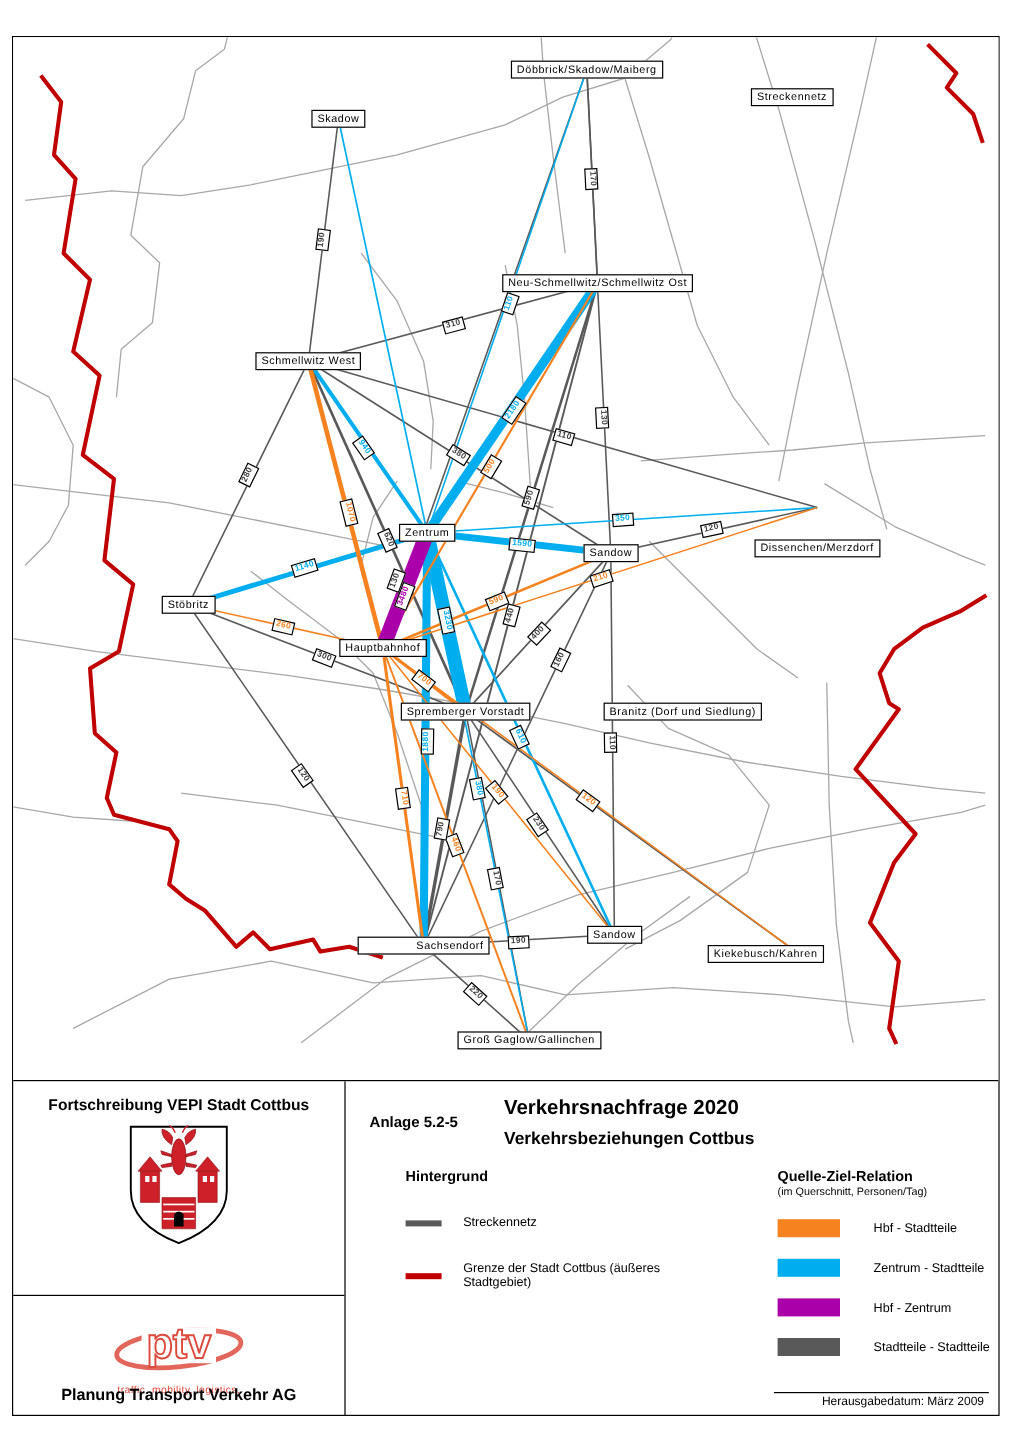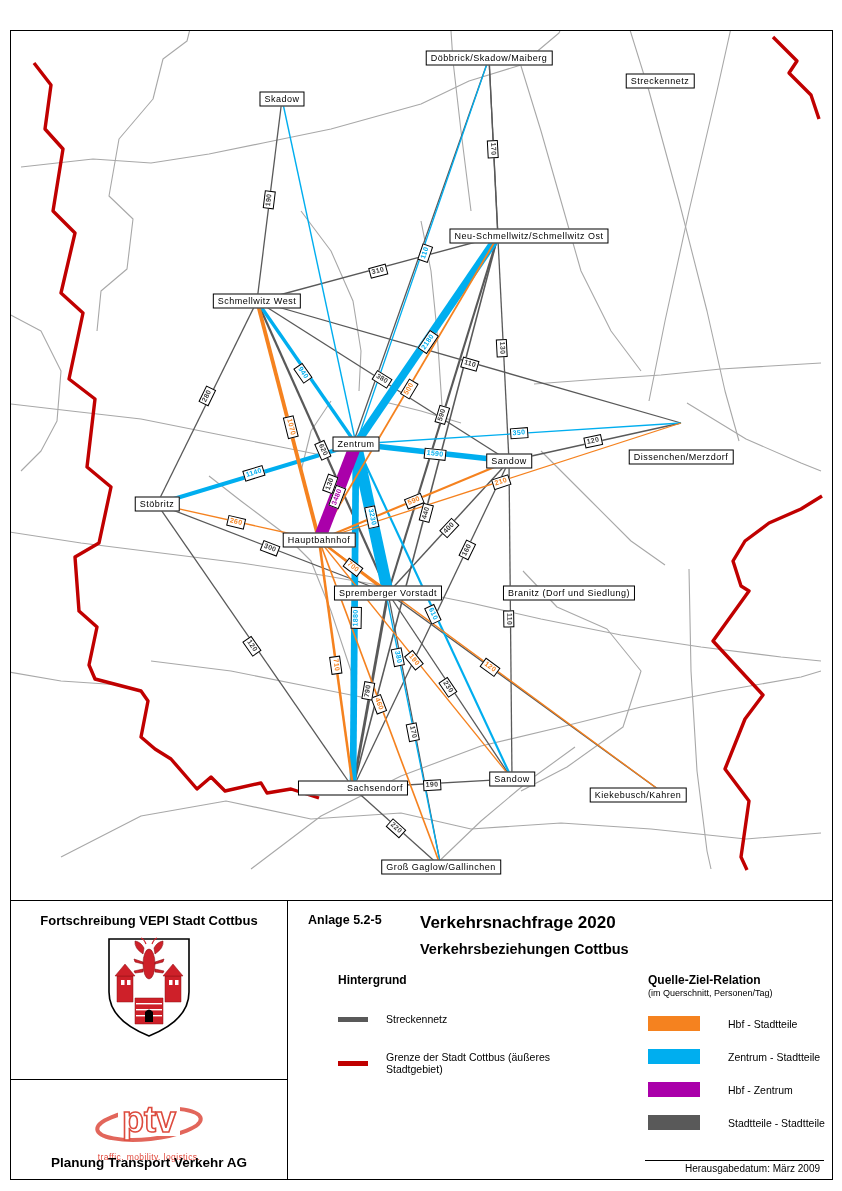--- a/index.html
+++ b/index.html
@@ -12,21 +12,21 @@
   .vlabel{position:absolute;background:#fff;border:1px solid #000;font-size:7px;font-weight:bold;
           padding:0 1.5px;white-space:nowrap;z-index:4;line-height:8.5px;letter-spacing:.3px;}
   .footer{display:flex;height:279px;}
   .f-left{width:276px;border-right:1.5px solid #000;display:flex;flex-direction:column;}
   .fl-top{height:166px;border-bottom:1.5px solid #000;text-align:center;padding-top:12px;}
   .fl-top .ptitle{font-weight:bold;font-size:13px;}
   .fl-bottom{flex:1;text-align:center;position:relative;padding-top:8px;}
   .company{font-weight:bold;font-size:13.5px;position:absolute;bottom:10px;width:100%;}
   .tagline{color:#E0483C;font-size:8.5px;letter-spacing:.4px;margin-top:-2px;}
   .f-right{flex:1;position:relative;}
-  .fr-head{position:absolute;left:20px;top:12px;display:flex;}
+  .fr-head{position:absolute;left:20px;top:12px;display:flex;align-items:center;}
   .anlage{font-weight:bold;font-size:12.5px;width:112px;}
   .titles .t1{font-weight:bold;font-size:17px;}
   .titles .t2{font-weight:bold;font-size:14.5px;margin-top:8px;}
   .leg-h{font-weight:bold;font-size:12px;}
   .leg-sub{font-size:9px;margin-top:1px;}
   .hint-col{position:absolute;left:50px;top:72px;width:260px;}
   .hint-row{display:flex;align-items:center;margin-top:26px;}
   .hint-row .sw{width:30px;height:5px;margin-right:18px;flex:none;}
   .hint-row .lb{font-size:10.5px;}
   .qz-col{position:absolute;left:360px;top:72px;width:190px;}
@@ -156,21 +156,21 @@
           <div class="vlabel" style="left: 437px; top: 656px; transform: translate(-50%, -50%) rotate(56deg); color: rgb(62, 62, 62);">230</div>
           <div class="vlabel" style="left: 357px; top: 660px; transform: translate(-50%, -50%) rotate(-80deg); color: rgb(62, 62, 62);">790</div>
           <div class="vlabel" style="left: 402px; top: 701px; transform: translate(-50%, -50%) rotate(79deg); color: rgb(62, 62, 62);">170</div>
           <div class="vlabel" style="left: 259px; top: 517px; transform: translate(-50%, -50%) rotate(21deg); color: rgb(62, 62, 62);">300</div>
           <div class="vlabel" style="left: 241px; top: 615px; transform: translate(-50%, -50%) rotate(55deg); color: rgb(62, 62, 62);">120</div>
           <div class="vlabel" style="left: 421px; top: 754px; transform: translate(-50%, -50%) rotate(-3deg); color: rgb(62, 62, 62);">190</div>
           <div class="vlabel" style="left: 385px; top: 797px; transform: translate(-50%, -50%) rotate(42deg); color: rgb(62, 62, 62);">220</div>
           <div class="plabel" style="left: 478px; top: 27px;">Döbbrick/Skadow/Maiberg</div>
           <div class="plabel" style="left: 649px; top: 50px;">Streckennetz</div>
           <div class="plabel" style="left: 271px; top: 68px;">Skadow</div>
-          <div class="plabel" style="left: 487px; top: 205px; margin-left: 31px;">Neu-Schmellwitz/Schmellwitz Ost</div>
+          <div class="plabel" style="left: 487px; top: 205px;">Neu-Schmellwitz/Schmellwitz Ost</div>
           <div class="plabel" style="left: 246px; top: 270px;">Schmellwitz West</div>
           <div class="plabel" style="left: 670px; top: 392px; margin-top: 34px;">Dissenchen/Merzdorf</div>
           <div class="plabel" style="left: 345px; top: 413px;">Zentrum</div>
           <div class="plabel" style="left: 498px; top: 430px;">Sandow</div>
           <div class="plabel" style="left: 146px; top: 473px;">Stöbritz</div>
           <div class="plabel" style="left: 308px; top: 509px;">Hauptbahnhof</div>
           <div class="plabel" style="left: 377px; top: 562px;">Spremberger Vorstadt</div>
           <div class="plabel" style="left: 558px; top: 562px;">Branitz (Dorf und Siedlung)</div>
           <div class="plabel" style="left: 342px; top: 757px; padding-left: 48px;">Sachsendorf</div>
           <div class="plabel" style="left: 501px; top: 748px;">Sandow</div>

